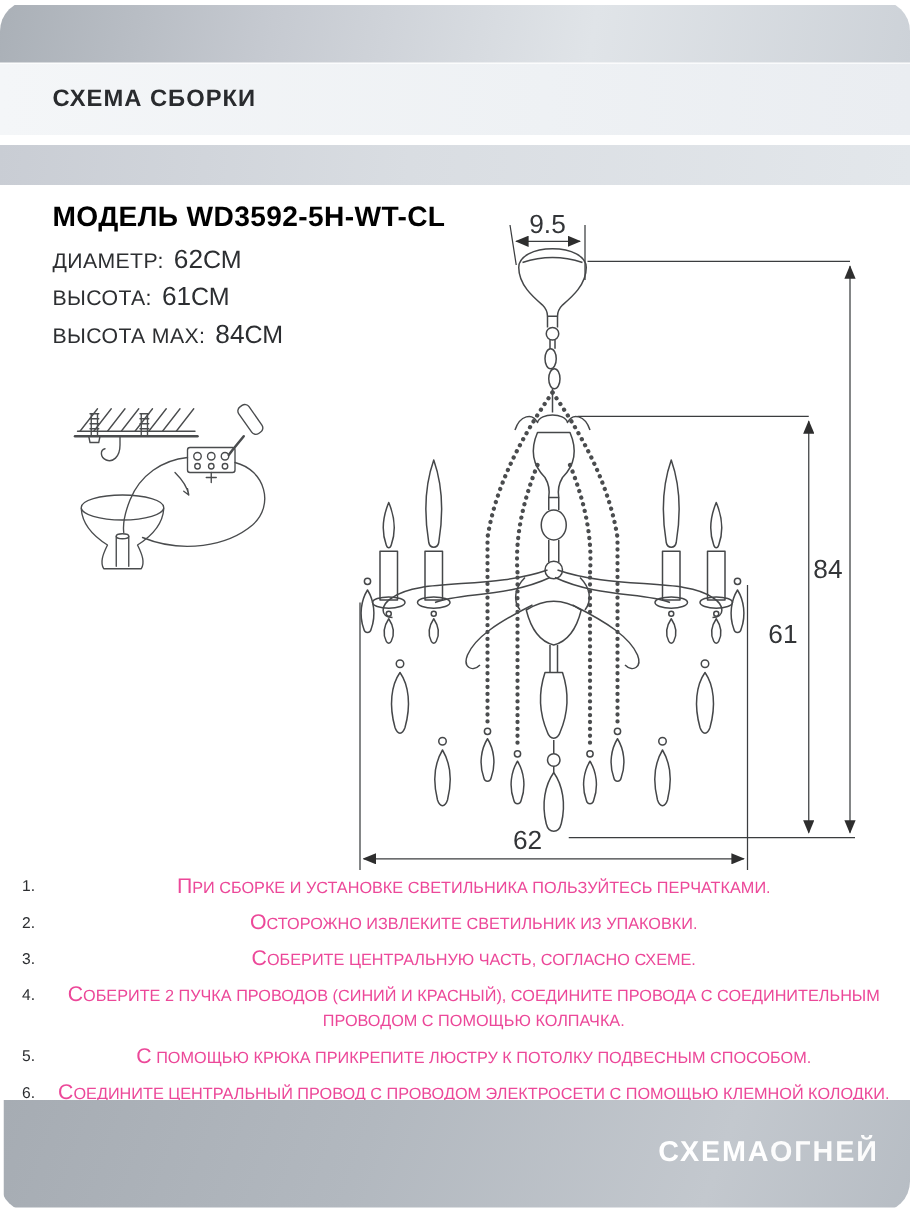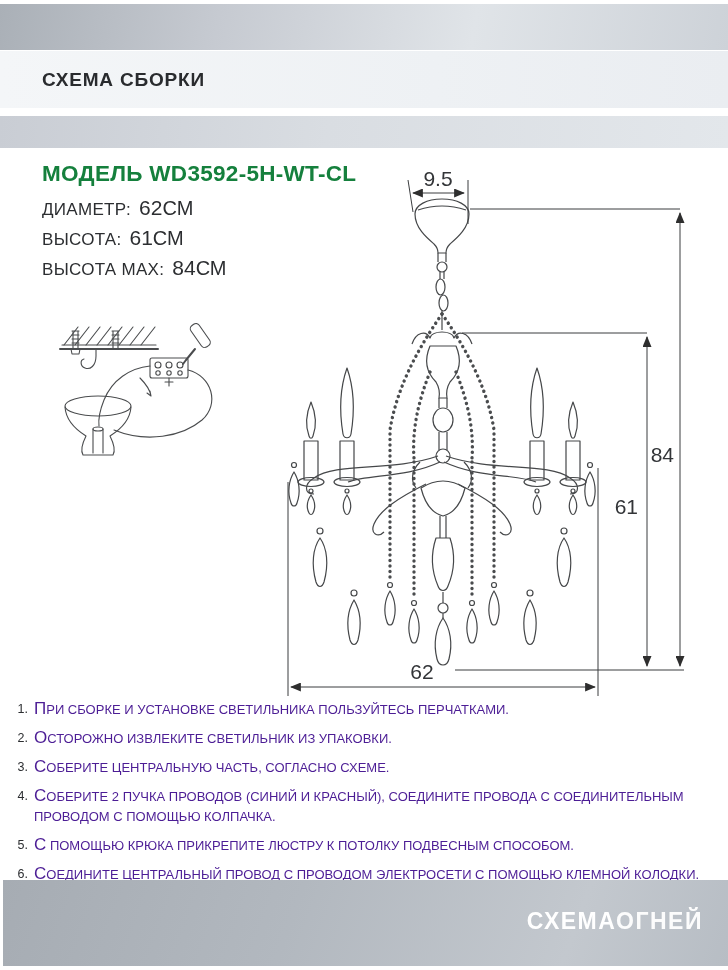--- a/index.html
+++ b/index.html
@@ -1,18 +1,18 @@
 <!DOCTYPE html>
 <html><head>
 <meta charset="utf-8">
 <style>
   html,body { margin:0; padding:0; background:#ffffff; }
   .page {
     position:relative; width:728px; height:970px; overflow:hidden;
-    background:#ffffff; font-family:"Liberation Sans", sans-serif; color:#2c2e31;
+    background:#ffffff; font-family:"Liberation Sans", sans-serif; color:#2c2e31;border-radius:25px;
   }
   
   .band-top {
     position:absolute; left:0; top:4px; width:728px; height:46px;
     background:linear-gradient(100deg,#aab0b7 0%,#c6cad1 30%,#e0e4e8 65%,#cdd2d8 100%);
   }
   .band-header {
     position:absolute; left:0; top:51px; width:728px; height:57px;
     background:linear-gradient(90deg,#f4f6f8 0%,#eef1f4 60%,#eaedf1 100%);
     display:flex; align-items:center; padding-left:42px; box-sizing:border-box;
@@ -24,36 +24,36 @@
   .band-sub {
     position:absolute; left:0; top:116px; width:728px; height:32px;
     background:linear-gradient(95deg,#c9cdd4 0%,#d9dde2 45%,#e3e7eb 100%);
   }
   .band-bottom {
     position:absolute; left:3px; top:880px; width:725px; height:86px;
     background:linear-gradient(110deg,#a6acb3 0%,#b2b8bf 40%,#c3c8ce 78%,#b7bdc4 100%);
   }
   
   .product { position:absolute; left:42px; top:161px; }
-  .model { font-size:22.5px; font-weight:700; letter-spacing:0.3px; color:#15803d; white-space:nowrap; }
+  .model { font-size:22.5px; font-weight:700; letter-spacing:0.3px; color:#000000; white-space:nowrap; }
   .specs { margin-top:9px; }
   .spec-row { height:30px; display:flex; align-items:baseline; }
   .spec-label { font-size:17px; text-transform:uppercase; letter-spacing:0.3px; }
   .spec-value { font-size:21px; margin-left:8px; }
   .spec-unit { font-size:20px; text-transform:uppercase; }
   
   .chandelier-svg { position:absolute; left:280px; top:162px; }
   .install-svg { position:absolute; left:52px; top:318px; }
   svg text { font-family:"Liberation Sans", sans-serif; fill:#333538; }
   .dim-text { font-size:21px; }
   
   .instructions { position:absolute; left:14px; top:699px; width:710px; }
   .instr { display:flex; margin-bottom:8px; }
   .inum { min-width:14px; font-size:12.5px; line-height:20px; text-align:right; margin-right:6px; }
-  .itext { display:block; flex:1; font-size:13px; line-height:20px; text-transform:uppercase; color:#4c1d95; }
+  .itext { display:block; flex:1; font-size:13px; line-height:20px; text-transform:uppercase; color:#ec4899;text-align:center; }
   .itext::first-letter { font-size:17px; }
   
   .brand { position:absolute; right:25px; top:908px; font-size:23px; letter-spacing:1.5px; color:#ffffff; white-space:nowrap; }
   .brand-bold { font-weight:700; }
   .brand-light { font-weight:700; opacity:0.96; }
 </style>
 </head>
 <body>
 
 <div class="page">

